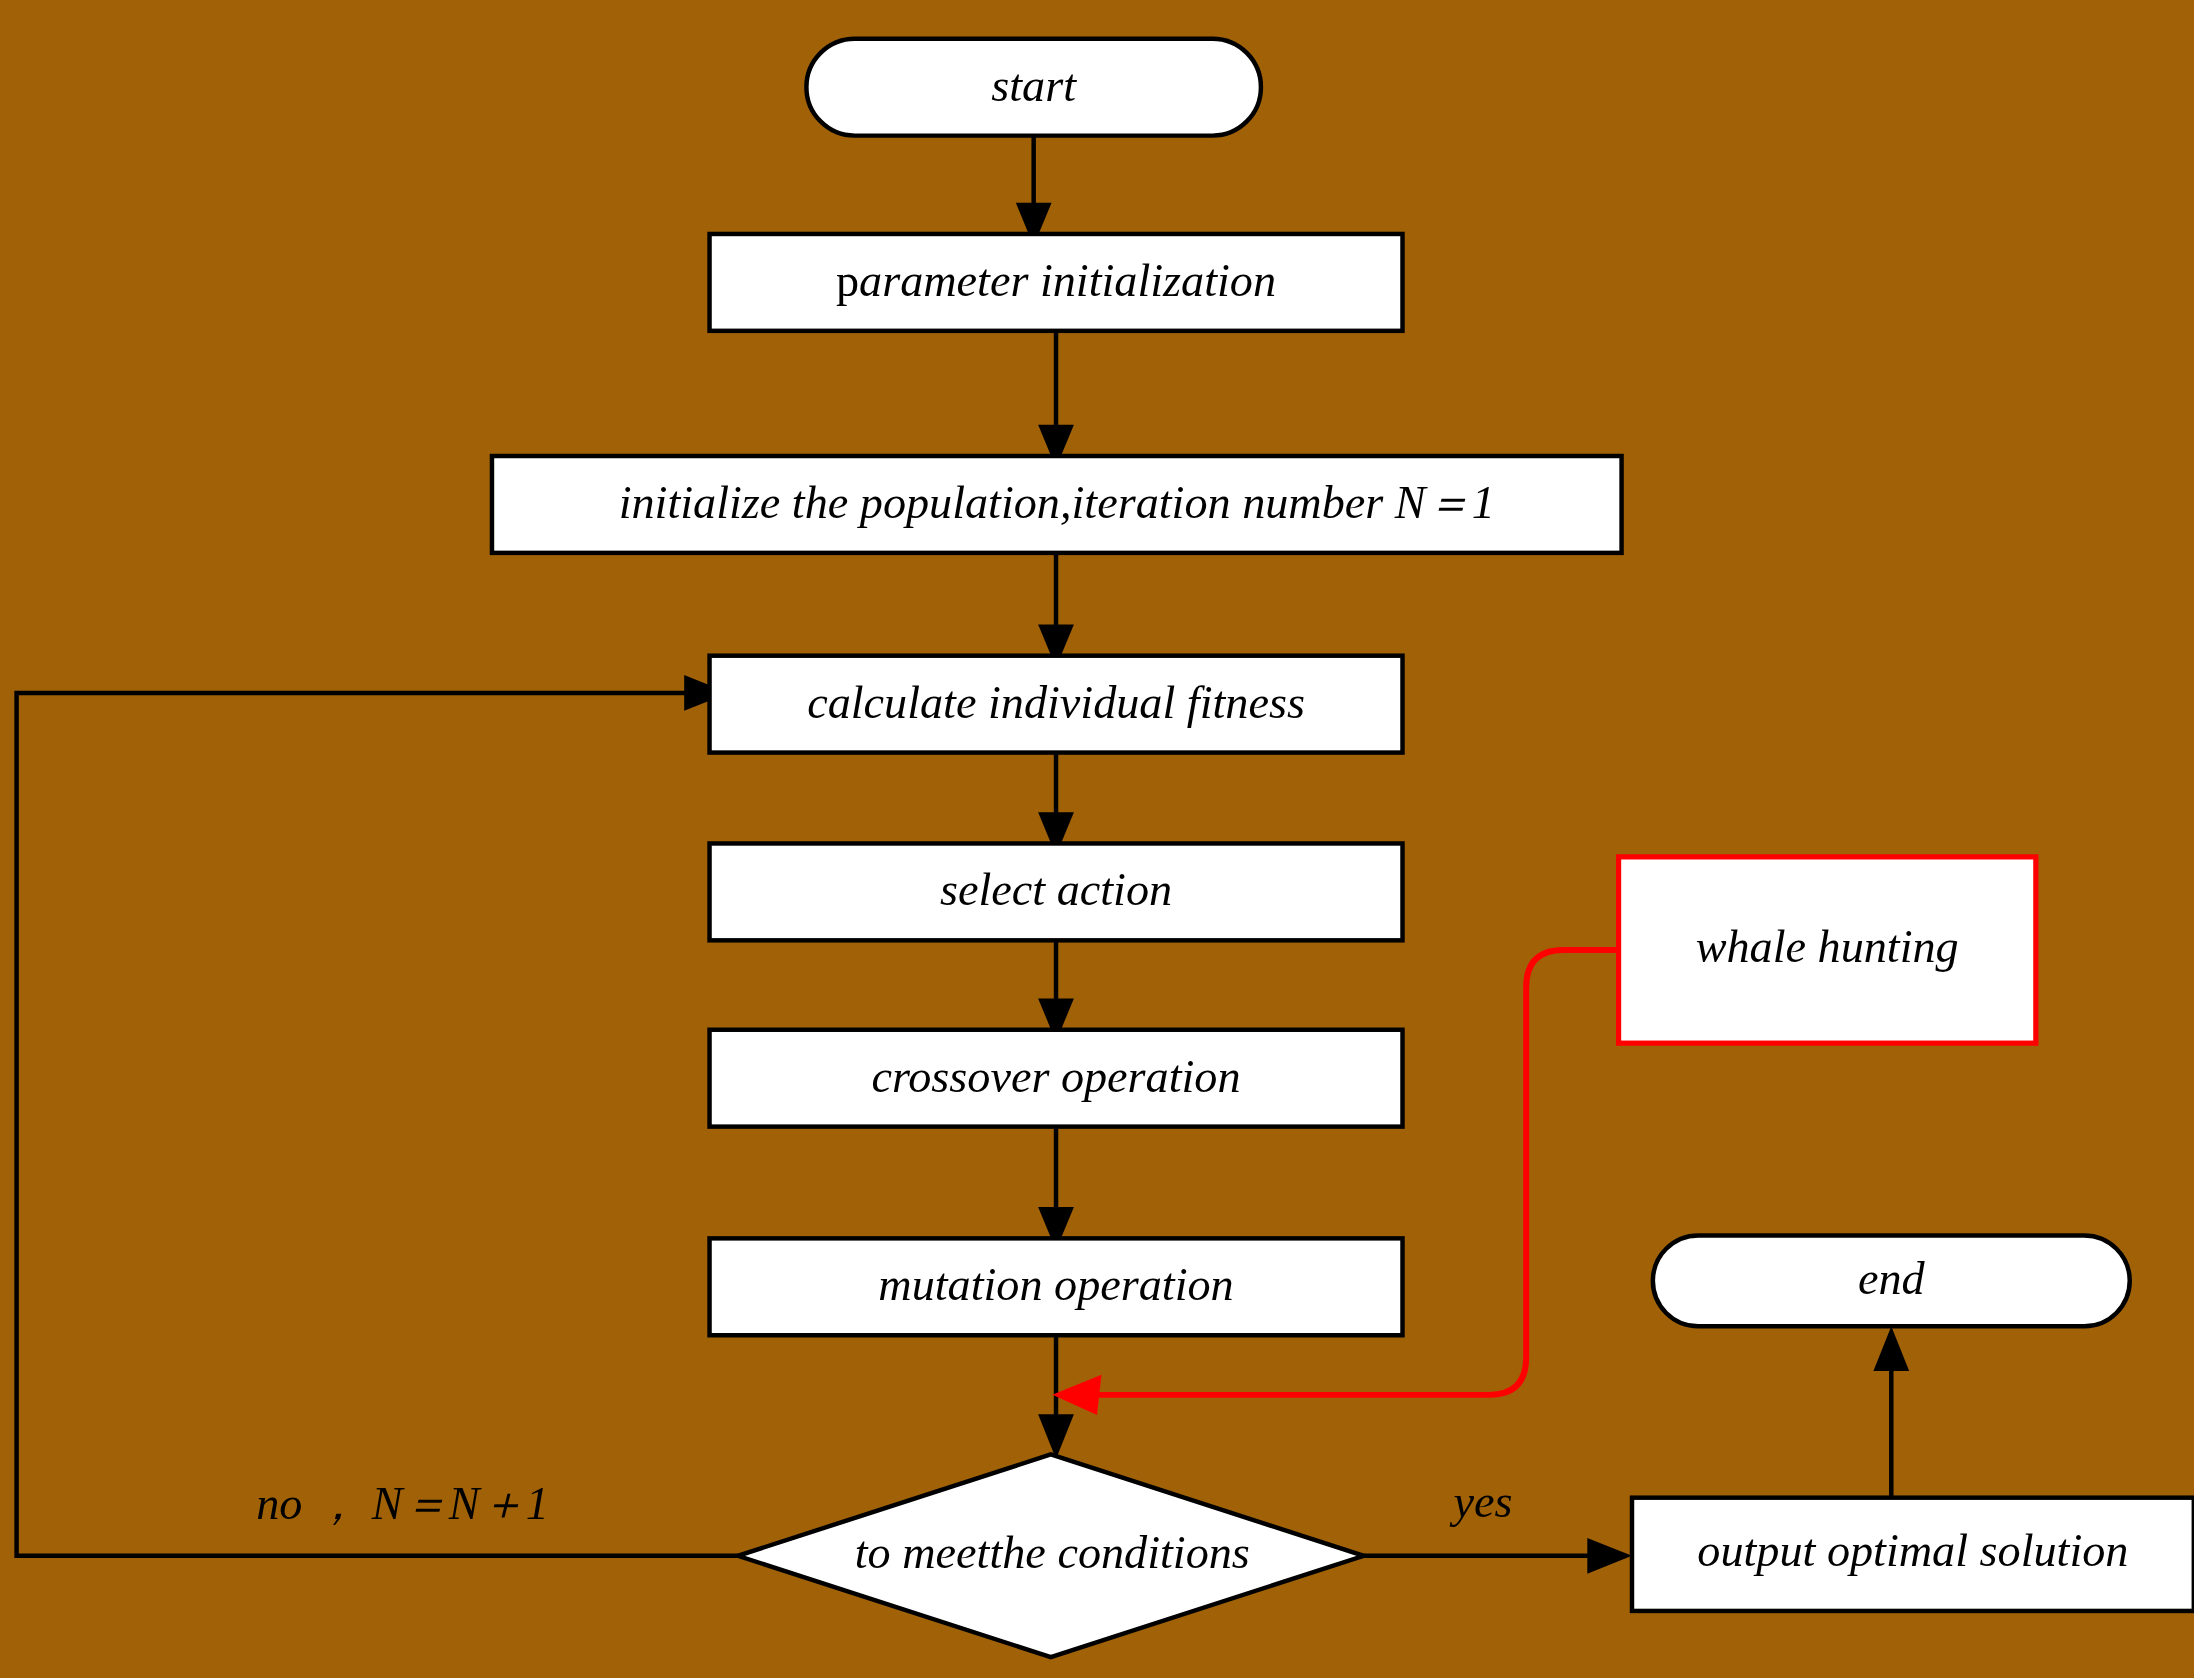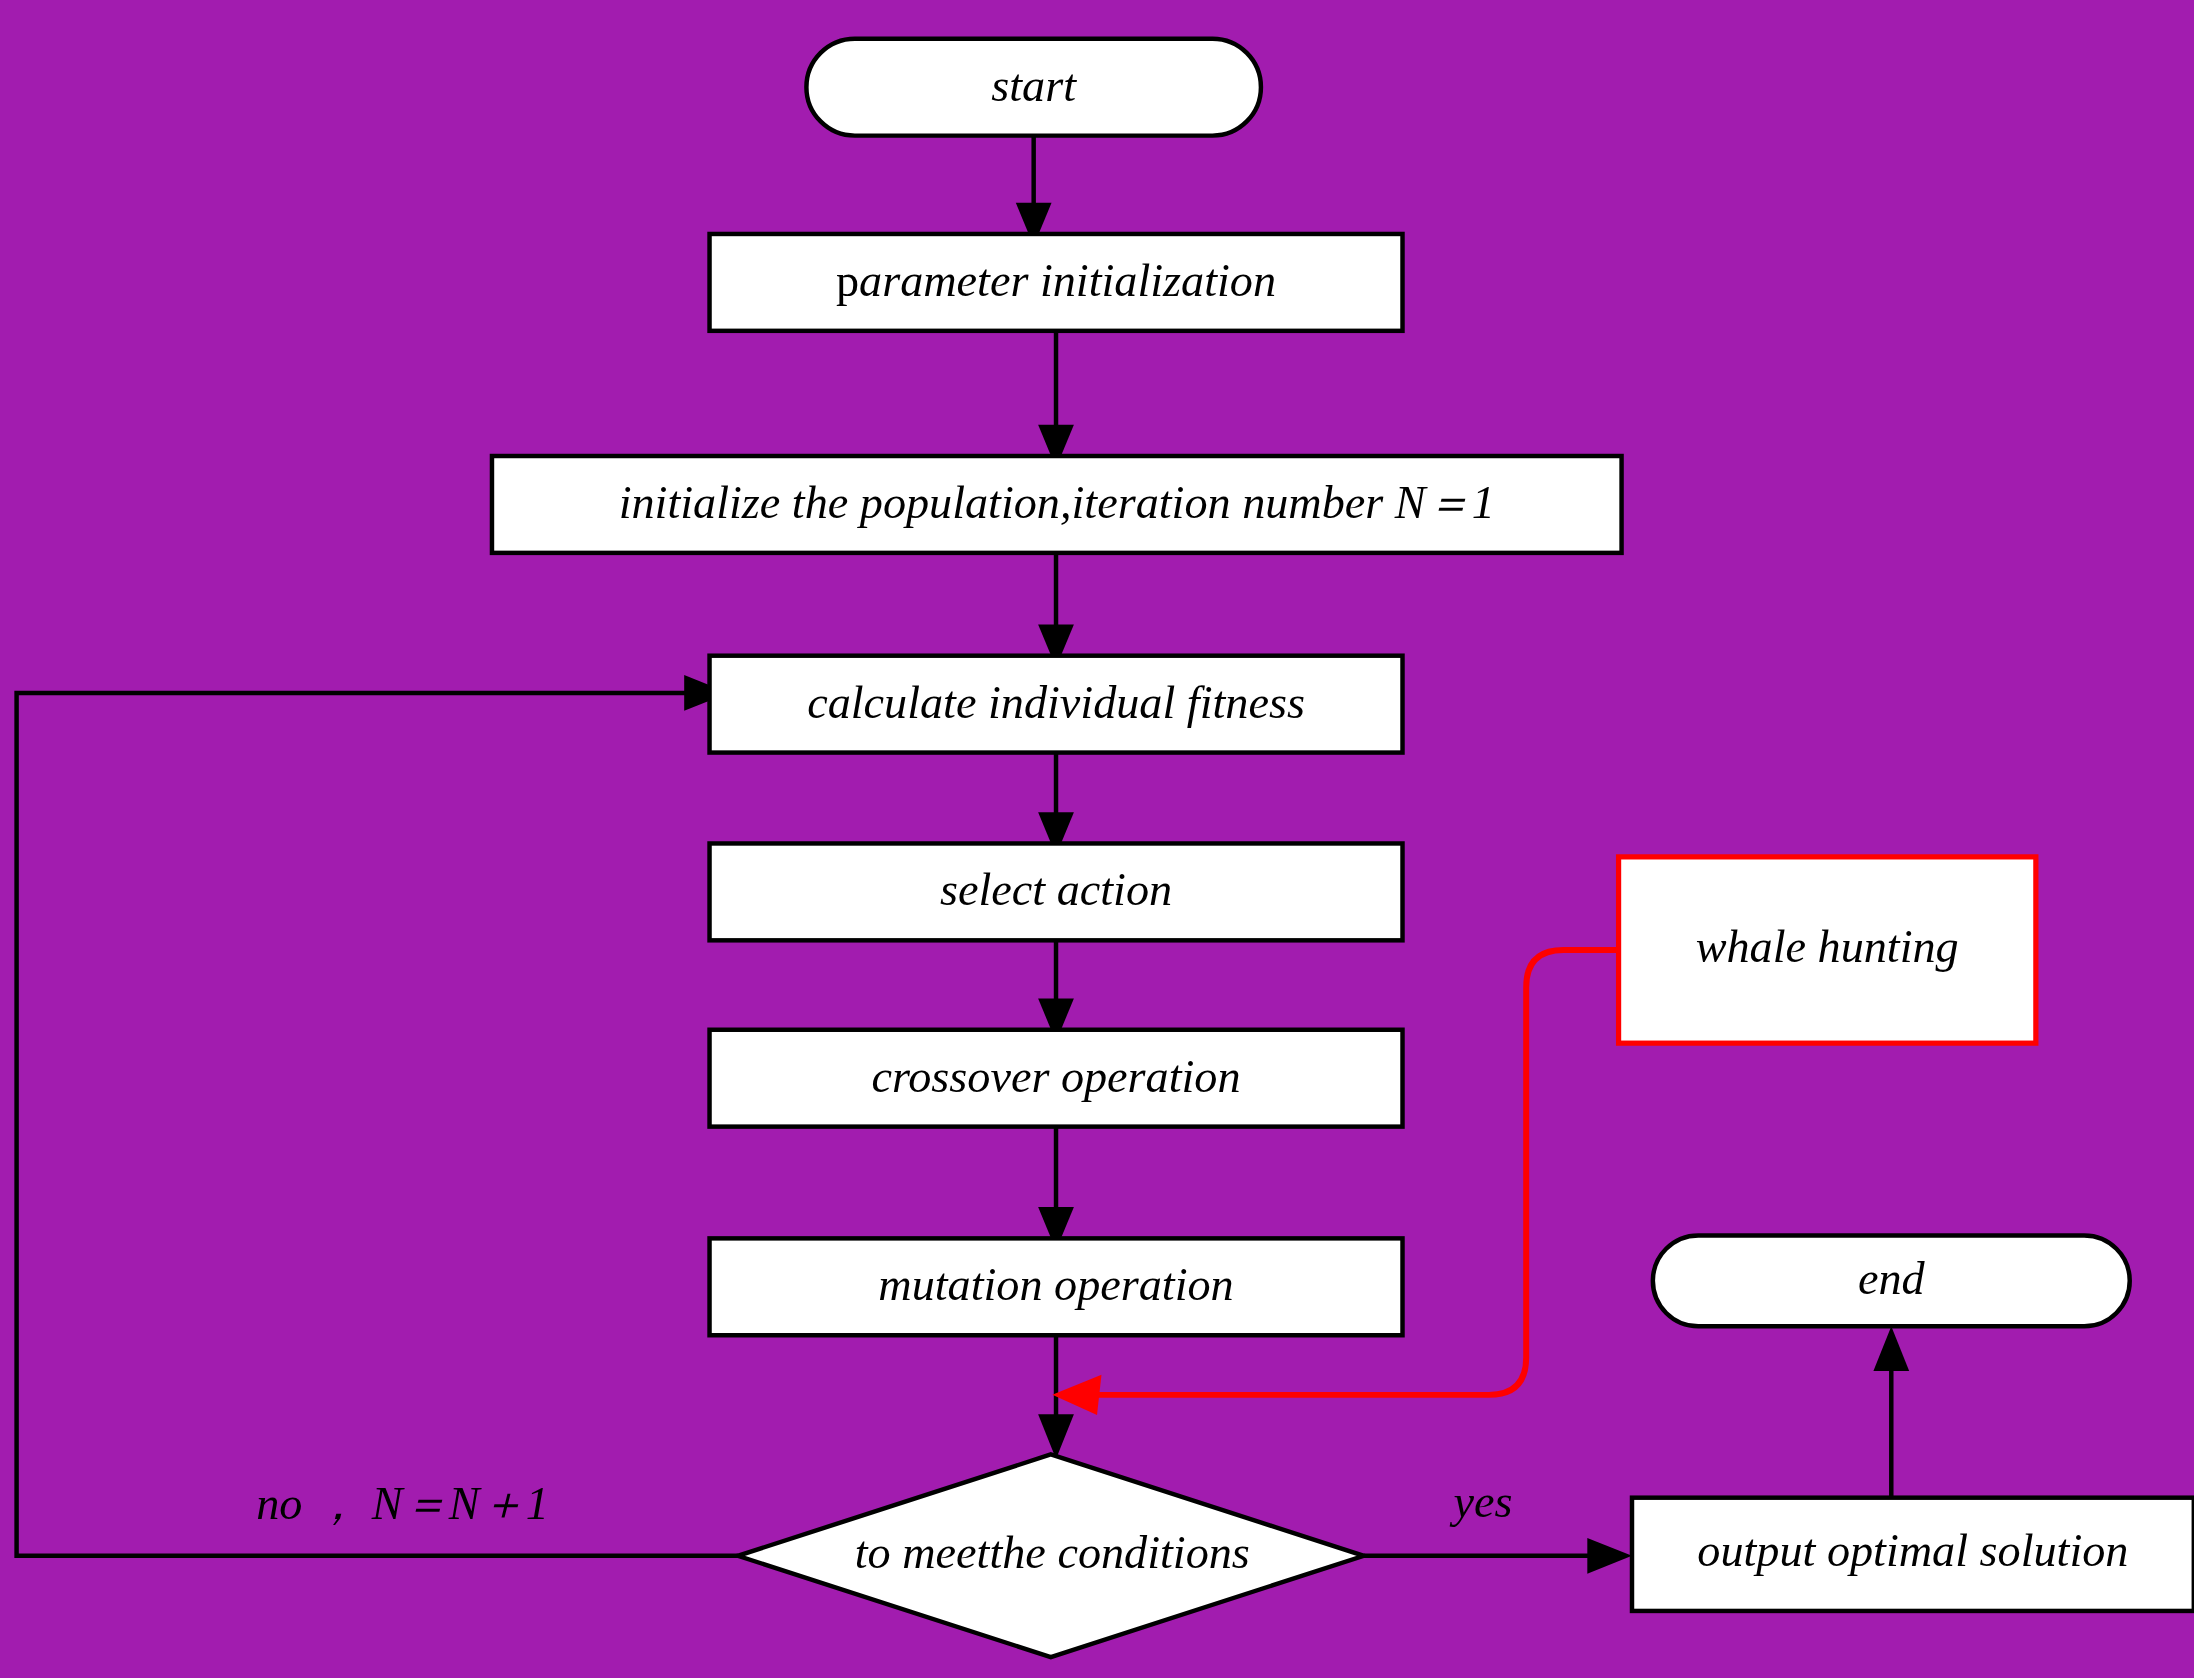--- a/index.html
+++ b/index.html
@@ -4,21 +4,21 @@
 <style>
   html, body {
     margin: 0;
     padding: 0;
     background: #ffffff;
   }
   #page {
     position: relative;
     width: 2194px;
     height: 1678px;
-    background: #a21caf;
+    background: #a16207;
     overflow: hidden;
     font-family: "Liberation Serif", "DejaVu Serif", serif;
   }
   #flow {
     display: block;
     width: 2194px;
     height: 1678px;
   }
   .node-shape {
     fill: #ffffff;

